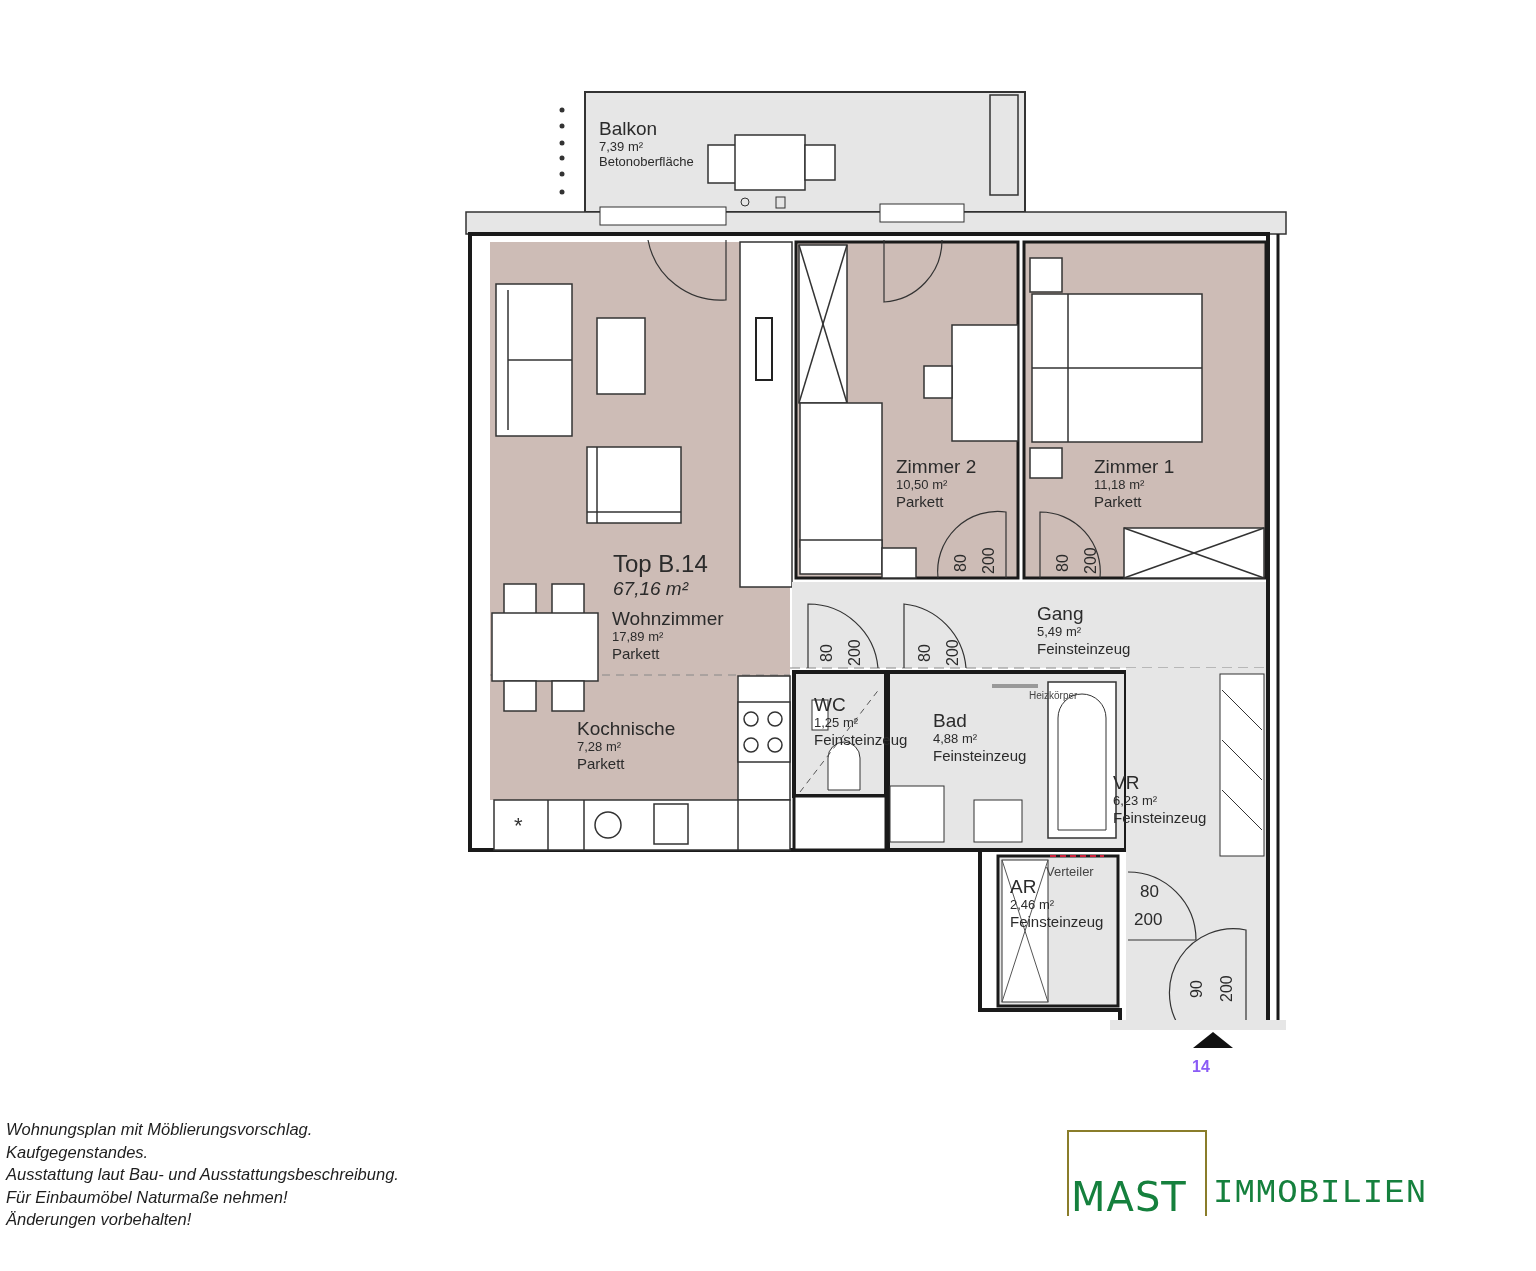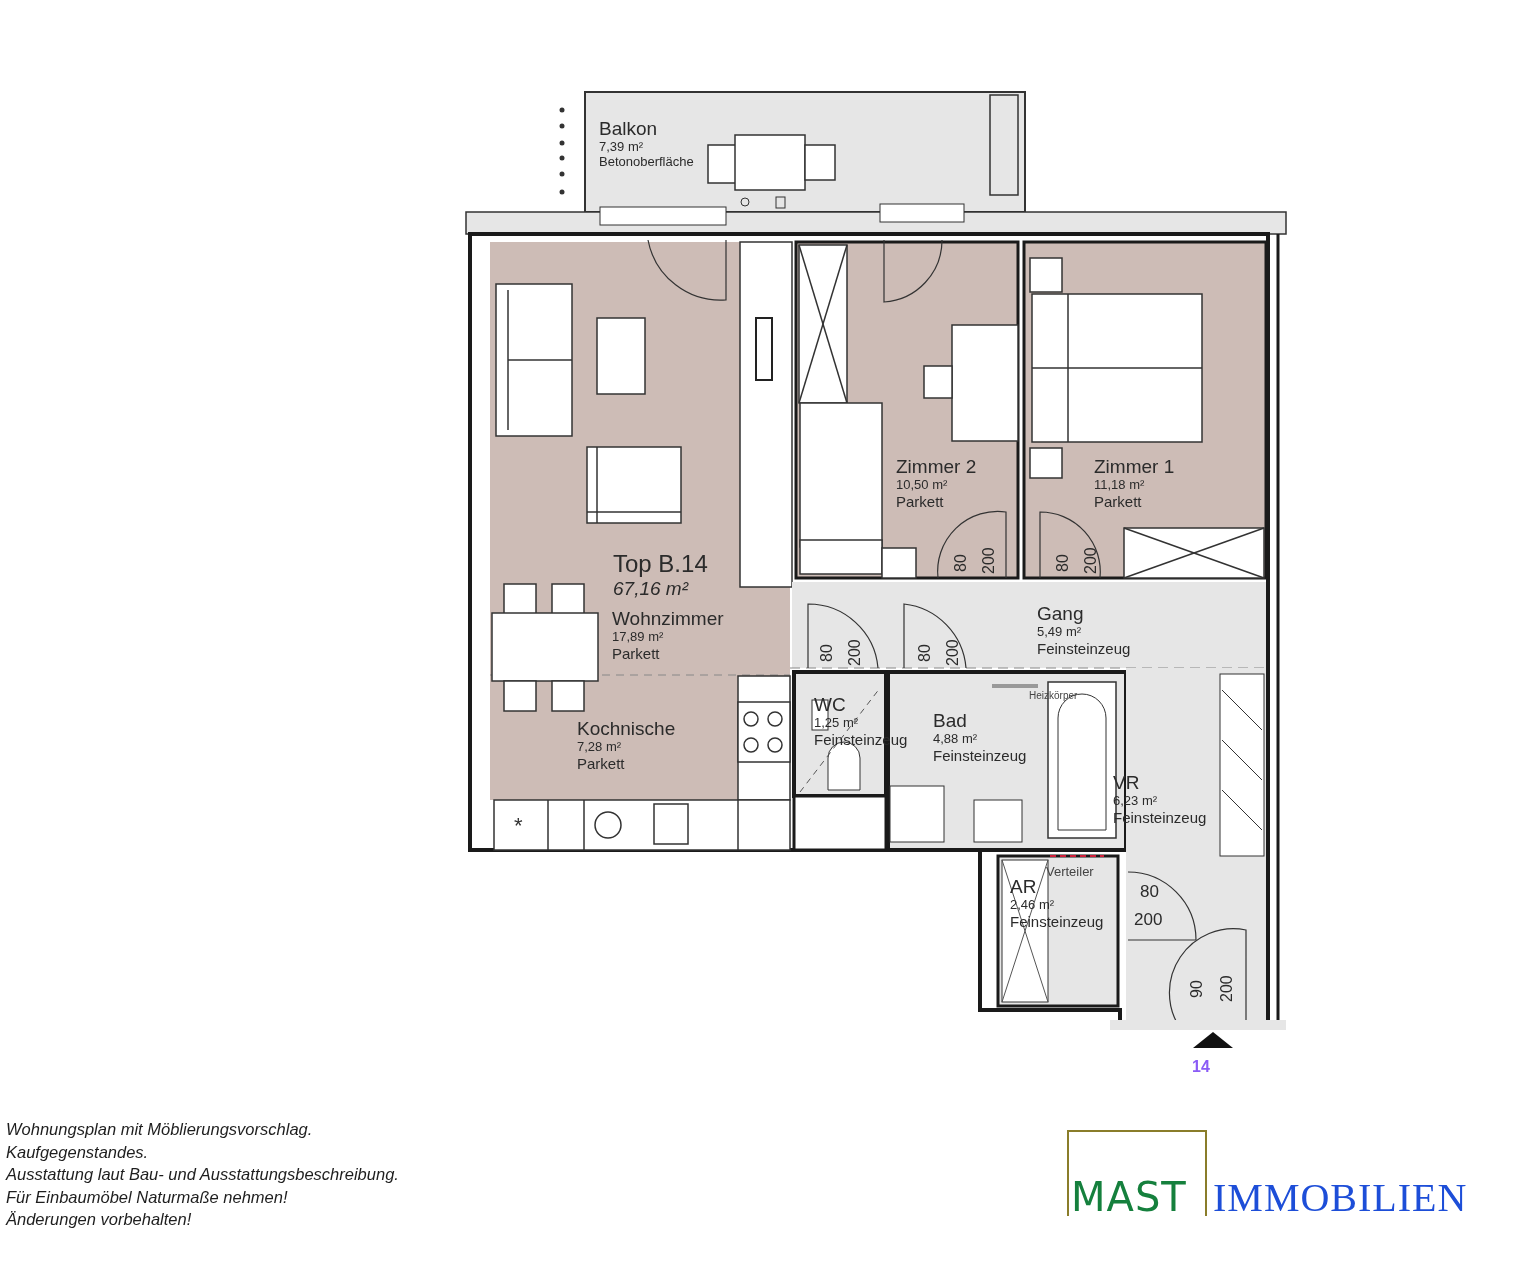--- a/index.html
+++ b/index.html
@@ -12,21 +12,21 @@
   .title-lbl .nm { font-size: 24px; }
   .title-lbl .ar { font-size: 19px; font-style: italic; }
   .small-note { position: absolute; font-size: 10px; color: #444; }
   .dim { position: absolute; font-size: 16px; color: #2b2b2b; }
   .dim.rot { transform: rotate(-90deg); transform-origin: left top; }
   #disclaimer { position: absolute; left: 6px; top: 1118px; width: 540px; font-style: italic; font-size: 16.5px; line-height: 22.5px; color: #1e1e1e; }
   #disclaimer div { white-space: nowrap; }
   #logo { position: absolute; left: 1065px; top: 1130px; height: 90px; width: 430px; }
   #logo .box { position: absolute; left: 2px; top: 0; width: 136px; height: 84px; border: 2px solid #8a7d2a; border-bottom: none; }
   #logo .mast { position: absolute; left: 6px; top: 44px; font-size: 40px; letter-spacing: 1px; color: #15803d; font-family: "DejaVu Sans", sans-serif; }
-  #logo .imm { position: absolute; left: 148px; top: 44px; font-size: 40px; letter-spacing: 1px; color: #1d4ed8; font-family: Liberation Serif, serif; font-weight: 300; }
+  #logo .imm { position: absolute; left: 148px; top: 44px; font-size: 34px; letter-spacing: 1px; color: #15803d; font-family: Liberation Mono, monospace; font-weight: 300; }
   #entrance-num { position: absolute; left: 1192px; top: 1058px; font-size: 16px; color: #8b5cf6; font-weight: bold; }
 </style>
 </head>
 <body>
 
 <svg id="plan" viewBox="0 0 1536 1100" width="1536" height="1100" xmlns="http://www.w3.org/2000/svg">
 
   <g>
     <rect x="585" y="92" width="440" height="120" fill="#e6e6e6" stroke="#333" stroke-width="2"></rect>
     <g fill="#333">

